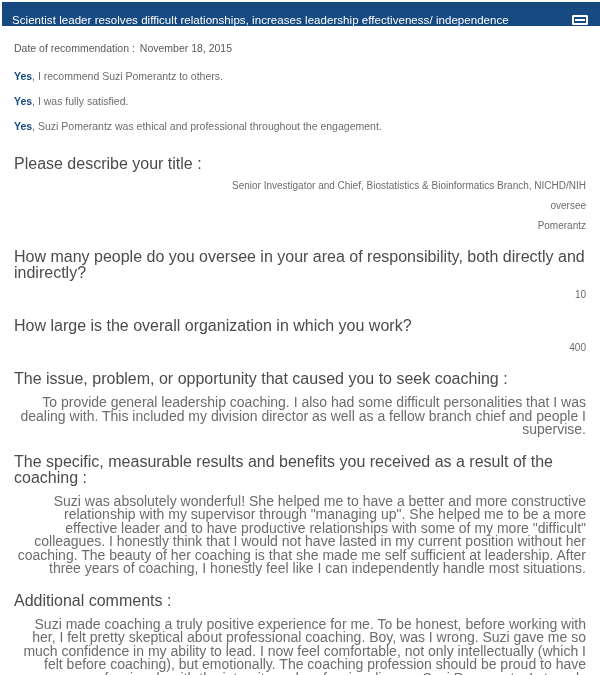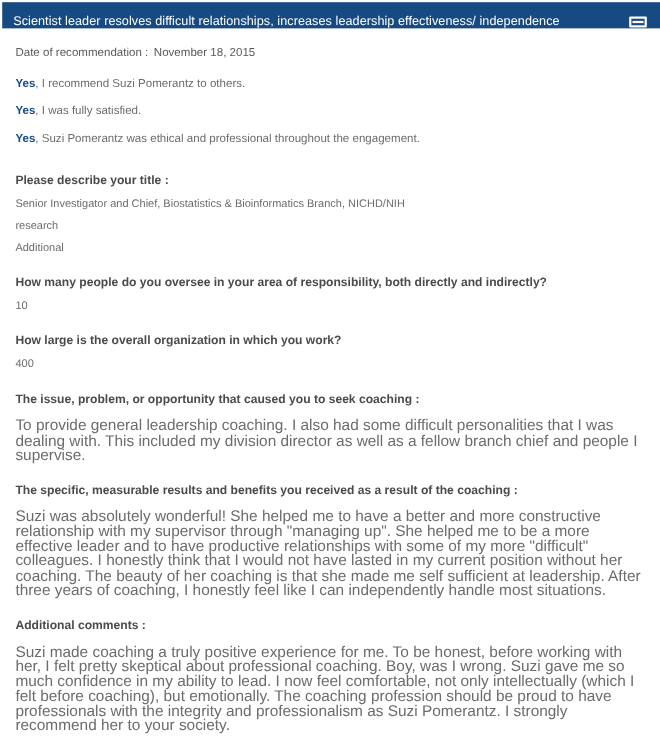--- a/index.html
+++ b/index.html
@@ -105,33 +105,34 @@
   }
   .yes-line:last-of-type { margin-bottom: 0; }
   .yes-kw {
     color: #164a80;
     font-weight: bold;
   }
 
   .qa-block { margin-top: 0; }
 
   .question {
-    font-size: 11px;
+    font-size: 16px;
     color: #4a4b4d;
     line-height: 16px;
     margin: 17px 0 0 0;
-    font-weight: bold;
+    font-weight: normal;
   }
   .question.first { margin-top: 23px; }
 
   .answer {
     font-size: 10px;
     color: #6b6c6e;
     line-height: 13px;
     margin: 7px 0 0 0;
+    text-align: right;
   }
 
   .answer.para {
     font-size: 14px;
     line-height: 13.5px;
     margin-top: 9px;
     max-width: 572px;
   }
 </style>
 </head>
@@ -158,23 +159,23 @@
     </div>
     <div class="yes-line">
       <span class="yes-kw">Yes</span><span>, Suzi Pomerantz was ethical and professional throughout the engagement.</span>
     </div>
 
     <div class="qa-block">
 
       <div class="question first">Please describe your title :</div>
       <div class="answer">Senior Investigator and Chief, Biostatistics &amp; Bioinformatics Branch, NICHD/NIH</div>
 
-      <div class="answer">research</div>
+      <div class="answer">oversee</div>
 
-      <div class="answer">Additional</div>
+      <div class="answer">Pomerantz</div>
 
       <div class="question">How many people do you oversee in your area of responsibility, both directly and indirectly?</div>
       <div class="answer">10</div>
 
       <div class="question">How large is the overall organization in which you work?</div>
       <div class="answer">400</div>
 
       <div class="question">The issue, problem, or opportunity that caused you to seek coaching :</div>
       <div class="answer para">To provide general leadership coaching. I also had some difficult personalities that I was dealing with. This included my division director as well as a fellow branch chief and people I supervise.</div>
 

